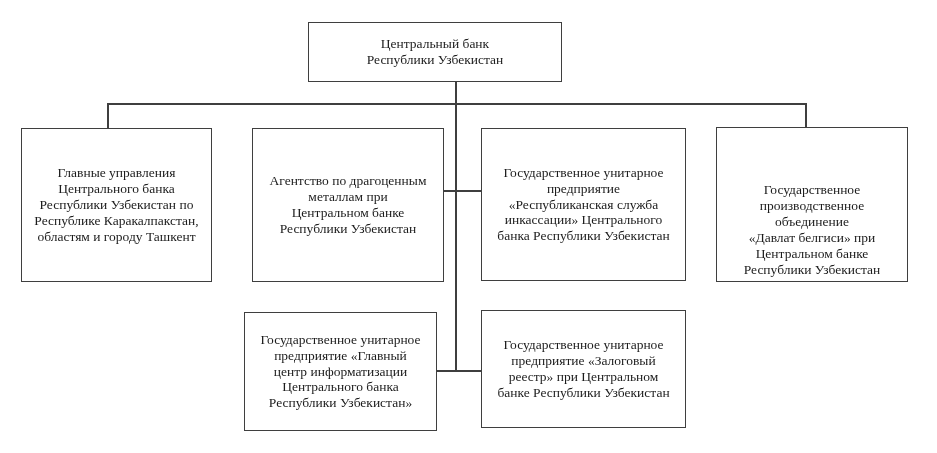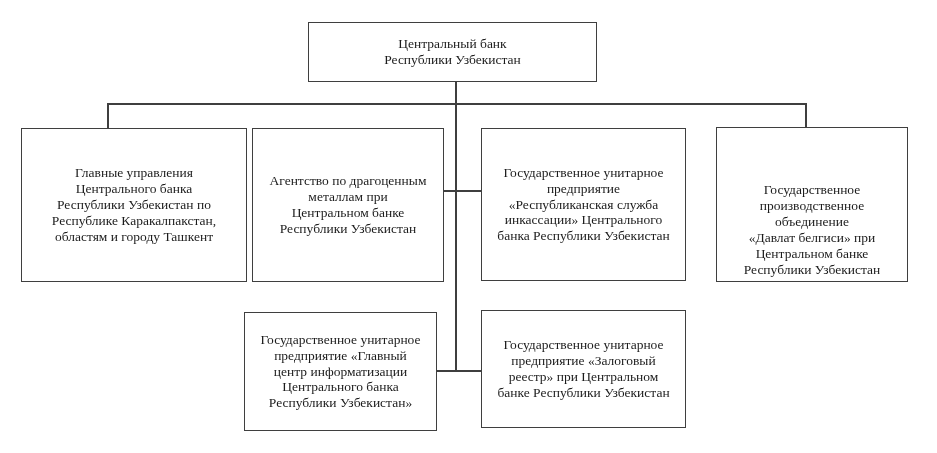--- a/index.html
+++ b/index.html
@@ -26,22 +26,22 @@
     white-space: pre-line;
     font-size: 13.5px;
     line-height: 1.18;
     color: #1c1c1c;
   }
   .line { position: absolute; background: #3f3f3f; }
   .line.h { height: 2px; }
   .line.v { width: 2px; }
 
   
-  .box-root  { left: 308px; top: 22px;  width: 289px; height: 60px; }
-  .box-r1-1  { left: 21px;  top: 128px; width: 226px; height: 154px; }
+  .box-root  { left: 308px; top: 22px;  width: 254px; height: 60px; }
+  .box-r1-1  { left: 21px;  top: 128px; width: 191px; height: 154px; }
   .box-r1-2  { left: 252px; top: 128px; width: 192px; height: 154px; }
   .box-r1-3  { left: 481px; top: 128px; width: 205px; height: 153px; }
   .box-r1-4  { left: 716px; top: 127px; width: 192px; height: 155px; align-items: flex-end; }
   .box-r2-1  { left: 244px; top: 312px; width: 193px; height: 119px; }
   .box-r2-2  { left: 481px; top: 310px; width: 205px; height: 118px; }
 
   
   .trunk     { left: 455px; top: 82px;  height: 290px; } 
   .rail      { left: 107px; top: 103px; width: 700px; }  
   .drop-l    { left: 107px; top: 103px; height: 26px; }  

